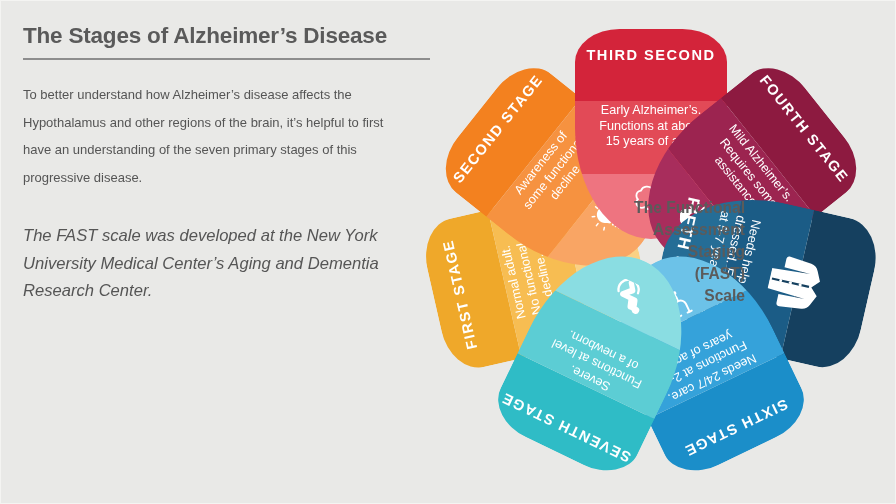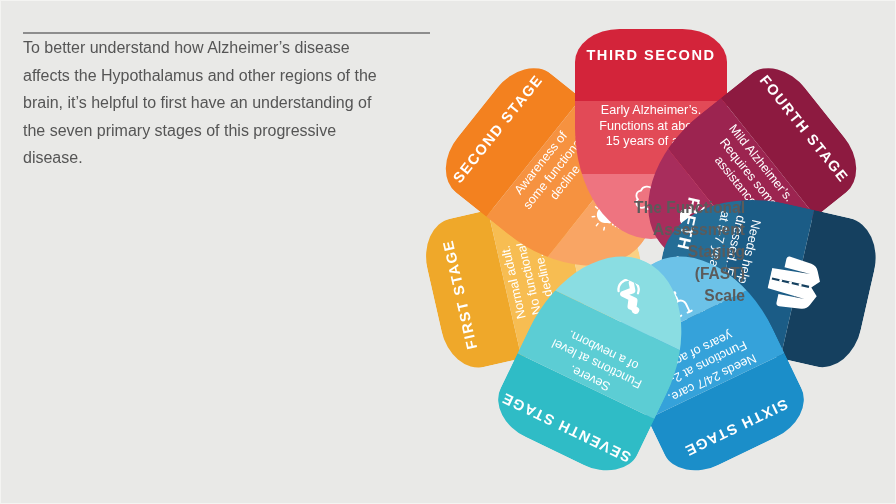--- a/index.html
+++ b/index.html
@@ -20,21 +20,21 @@
     position:absolute; left:22px; top:22px; width:392px; height:440px;
   }
   #page-title {
     font-size:22.5px; font-weight:bold; color:#5a5a5a;
     letter-spacing:-0.2px; white-space:nowrap;
   }
   #title-rule {
     margin-top:9px; width:407px; height:2px; background:#8d8d8d;
   }
   #intro-para {
-    font-size:16px; line-height:27.5px; color:#555555;
+    margin-top:21px; font-size:13px; line-height:27.5px; color:#555555;
     width:370px;
   }
   #fast-para {
     margin-top:31px; font-size:16.6px; line-height:27.5px; color:#555555;
     font-style:italic; width:375px;
   }
   
   #wheel {
     position:absolute; left:400px; top:0px; width:496px; height:504px;
   }
@@ -98,22 +98,24 @@
   #petal-5 .stage-title { top:-40px; font-size:16.6px; letter-spacing:1.4px; }
   #petal-5 .stage-desc  { top:-104px; font-size:12.9px; line-height:16px; width:168px; left:-84px; }
   #petal-5 .stage-icon  { top:-176px; width:62px; left:-31px; height:56px; }
 </style>
 </head>
 <body>
 
 <div id="frame" style="background: rgb(233, 233, 231);">
 
   <div id="left-col">
+    <div id="page-title" style="color: rgb(90, 90, 90);">The Stages of Alzheimer’s Disease</div>
     <div id="title-rule"></div>
     <p id="intro-para">To better understand how Alzheimer’s disease affects the Hypothalamus and other regions of the brain, it’s helpful to first have an understanding of the seven primary stages of this progressive disease.</p>
+    <p id="fast-para">The FAST scale was developed at the New York University Medical Center’s Aging and Dementia Research Center.</p>
   </div>
 
   <div id="wheel">
     <div id="wheel-center-label">The Functional
 Assessment
 Staging
 (FAST)
 Scale</div>
 
     <div class="petal" id="petal-1" style="transform: rotate(-102.8deg);">

